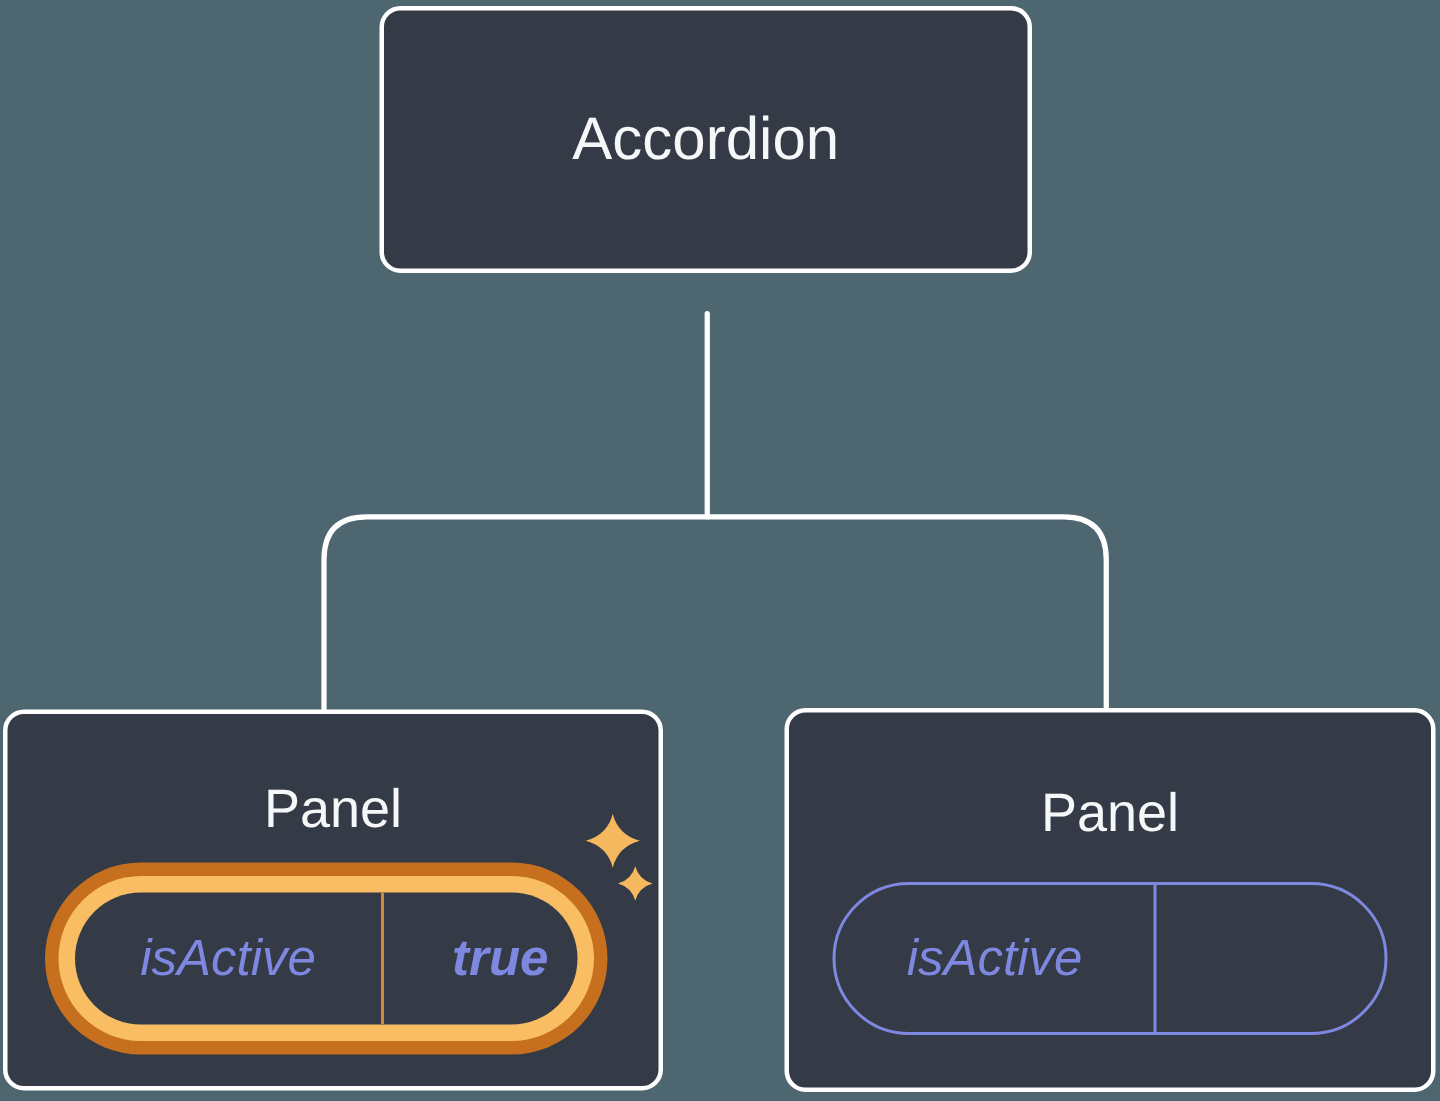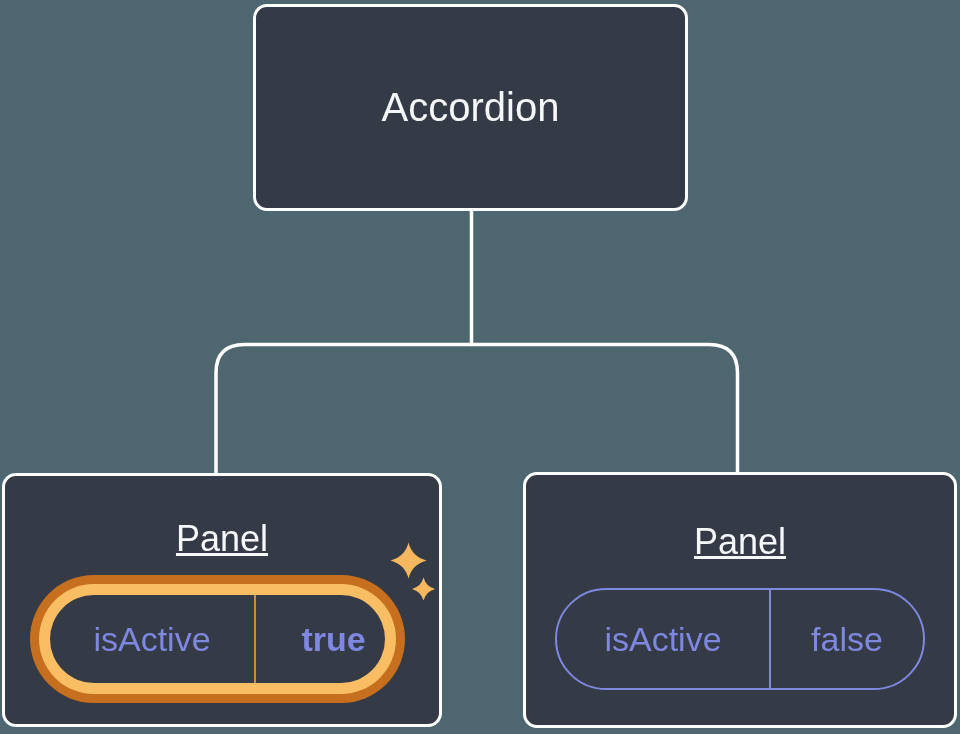--- a/index.html
+++ b/index.html
@@ -21,21 +21,21 @@
   }
   .node-label{
     position:absolute;left:0;width:100%;text-align:center;
     color:var(--node-text,#F6F7F9);
     font-weight:400;
   }
   .accordion-label{
     top:0;height:100%;display:flex;align-items:center;justify-content:center;
     font-size:40px;
   }
-  .panel-label{font-size:36px;top:42px;text-decoration:underline;}
+  .panel-label{font-size:36px;top:42px;}
   
   .pill-active-outer{
     position:absolute;
     background:var(--hl-outer,#C66F1E);
     border-radius:999px;
     padding:9px;
     box-sizing:border-box;
   }
   .pill-active-mid{
     background:var(--hl-inner,#F9BD64);
@@ -54,40 +54,41 @@
     position:absolute;
     border:2px solid var(--state-accent,#7E88E0);
     border-radius:999px;
     box-sizing:border-box;
     display:flex;align-items:stretch;overflow:hidden;
   }
   .pill-cell{
     display:flex;align-items:center;justify-content:center;
     color:var(--state-accent,#7E88E0);
     font-size:34px;
+    font-style:italic;
   }
   .pill-cell.key-active{width:204px;}
   .pill-cell.key-plain{width:212px;}
   .pill-cell.value{flex:1;}
   .pill-cell.bold{font-weight:700;margin-left:26px;}
   .pill-divider-active{width:2px;background:var(--hl-divider,#CE8B3B);}
   .pill-divider-plain{width:2px;background:var(--state-accent,#7E88E0);}
   .sparkles{z-index:5;}
 </style>
 </head>
 <body style="--bg: #4D6670; --node-fill: #343A46; --node-border: #FFFFFF; --node-text: #F6F7F9; --state-accent: #7E88E0; --hl-outer: #C66F1E; --hl-inner: #F9BD64; --hl-divider: #CE8B3B;">
 
 <div class="canvas">
 
   <svg class="overlay connectors" width="960" height="734" viewBox="0 0 960 734">
     <path d="M471.5 209 L471.5 344.5" fill="none" stroke="#FFFFFF" stroke-width="3.5" stroke-linecap="round"></path>
     <path d="M216 473 L216 373 Q216 344.5 244.5 344.5 L709 344.5 Q737.5 344.5 737.5 373 L737.5 472" fill="none" stroke="#FFFFFF" stroke-width="3.5" stroke-linecap="round"></path>
   </svg>
 
-  <div class="node" style="left:253px;top:4px;width:435px;height:207px;">
+  <div class="node" style="left:253px;top:4px;width:435px;height:178px;">
     <div class="node-label accordion-label">Accordion</div>
   </div>
 
   <div class="node" style="left:2px;top:473px;width:440px;height:254px;">
     <div class="node-label panel-label">Panel</div>
     <div class="pill-active-outer" style="left:25px;top:99px;width:375px;height:128px;">
       <div class="pill-active-mid">
         <div class="pill-core">
           <div class="pill-cell key-active">isActive</div>
           <div class="pill-divider-active"></div>
@@ -95,21 +96,20 @@
         </div>
       </div>
     </div>
   </div>
 
   <div class="node" style="left:523px;top:472px;width:434px;height:256px;">
     <div class="node-label panel-label" style="top:46px;">Panel</div>
     <div class="pill-plain" style="left:29px;top:113px;width:370px;height:102px;">
       <div class="pill-cell key-plain">isActive</div>
       <div class="pill-divider-plain"></div>
-      <div class="pill-cell value">false</div>
     </div>
   </div>
 
   <svg class="overlay sparkles" width="960" height="734" viewBox="0 0 960 734">
     <g fill="#F5B85E">
       <path d="M408.5 542.5 Q412 556.5 426.5 560.5 Q412 564.5 408.5 578.5 Q405 564.5 390.5 560.5 Q405 556.5 408.5 542.5 Z"></path>
       <path d="M423.5 577.5 Q426 586.5 435 589 Q426 591.5 423.5 600.5 Q421 591.5 412 589 Q421 586.5 423.5 577.5 Z"></path>
     </g>
   </svg>
 

